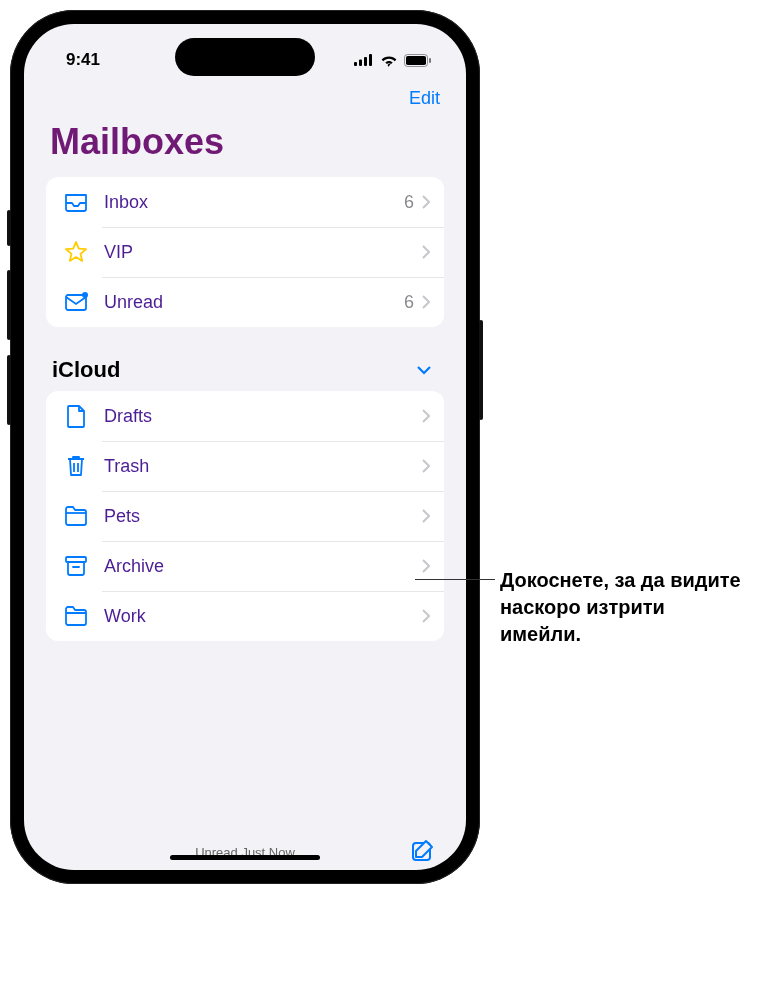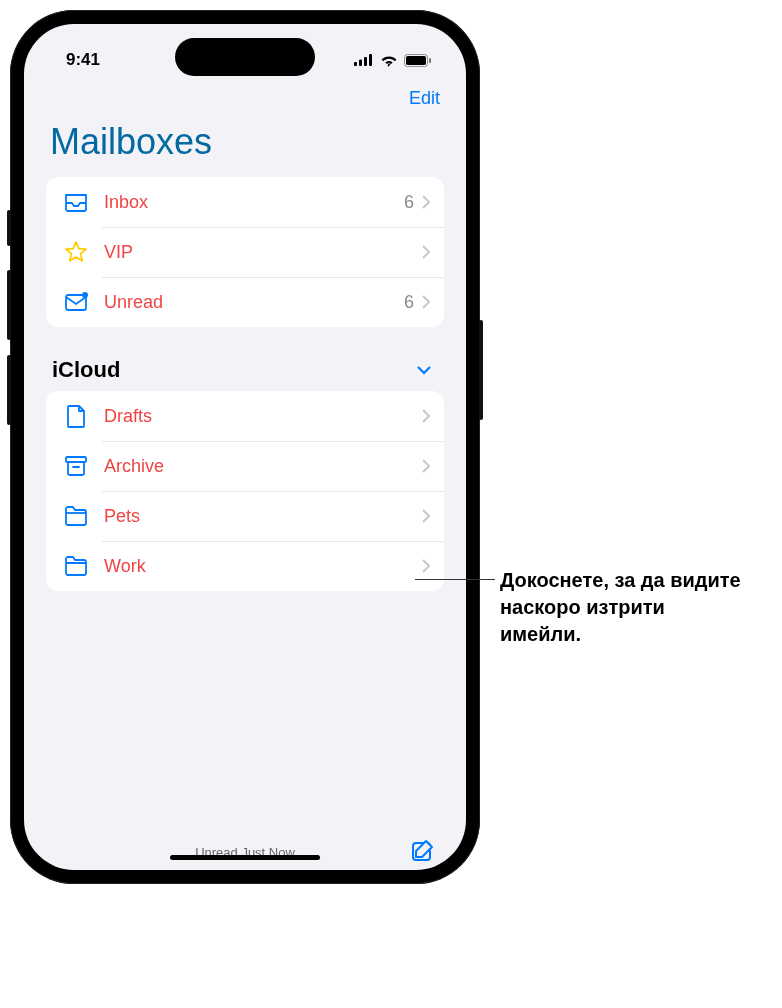--- a/index.html
+++ b/index.html
@@ -72,23 +72,23 @@
       padding: 10px 26px 6px;
     }
     .edit-btn {
       color: #007aff;
       font-size: 18px;
       background: none;
       border: none;
     }
     .page-title {
       font-size: 36px;
-      font-weight: 400;
+      font-weight: 700;
       padding: 6px 26px 14px;
-      color: #0369a1;
+      color: #701a75;
     }
     .list-group {
       margin: 0 22px 12px;
       background: #fff;
       border-radius: 12px;
       overflow: hidden;
     }
     .row {
       display: flex;
       align-items: center;
@@ -110,21 +110,21 @@
       height: 28px;
       display: flex;
       align-items: center;
       justify-content: center;
       margin-right: 14px;
       flex-shrink: 0;
     }
     .row-label {
       flex: 1;
       font-size: 18px;
-      color: #ef4444;
+      color: #4c1d95;
     }
     .row-count {
       font-size: 18px;
       color: #8a8a8e;
       margin-right: 8px;
     }
     .chevron { width: 8px; height: 14px; stroke: #c7c7cc; stroke-width: 2; fill: none; }
     .section-header {
       display: flex;
       align-items: center;
@@ -293,41 +293,55 @@
           </span>
           <span class="row-label">Drafts</span>
           <span>
             <svg class="chevron" viewBox="0 0 8 14">
               <polyline points="1,1 7,7 1,13"></polyline>
             </svg>
           </span>
         </div>
         <div class="row">
           <span class="row-icon">
+            <svg width="24" height="26" viewBox="0 0 24 26">
+              <path d="M4 6h16M9 6V4h6v2M6 6l1 16h10l1-16" stroke="#007aff" stroke-width="1.8" fill="none" stroke-linejoin="round"></path>
+              <path d="M10 10v9M14 10v9" stroke="#007aff" stroke-width="1.8"></path>
+            </svg>
+          </span>
+          <span class="row-label">Trash</span>
+          <span>
+            <svg class="chevron" viewBox="0 0 8 14">
+              <polyline points="1,1 7,7 1,13"></polyline>
+            </svg>
+          </span>
+        </div>
+        <div class="row">
+          <span class="row-icon">
+            <svg width="26" height="24" viewBox="0 0 26 24">
+              <path d="M3 5a2 2 0 0 1 2-2h5l2 3h9a2 2 0 0 1 2 2v11a2 2 0 0 1-2 2H5a2 2 0 0 1-2-2V5z" stroke="#007aff" stroke-width="1.8" fill="none" stroke-linejoin="round"></path>
+              <path d="M3 9h20" stroke="#007aff" stroke-width="1.8"></path>
+            </svg>
+          </span>
+          <span class="row-label">Pets</span>
+          <span>
+            <svg class="chevron" viewBox="0 0 8 14">
+              <polyline points="1,1 7,7 1,13"></polyline>
+            </svg>
+          </span>
+        </div>
+        <div class="row">
+          <span class="row-icon">
             <svg width="26" height="26" viewBox="0 0 26 26">
               <rect x="3" y="4" width="20" height="5" rx="1" stroke="#007aff" stroke-width="1.8" fill="none"></rect>
               <path d="M5 9v11a2 2 0 0 0 2 2h12a2 2 0 0 0 2-2V9" stroke="#007aff" stroke-width="1.8" fill="none"></path>
               <path d="M10 14h6" stroke="#007aff" stroke-width="1.8" stroke-linecap="round"></path>
             </svg>
           </span>
           <span class="row-label">Archive</span>
-          <span>
-            <svg class="chevron" viewBox="0 0 8 14">
-              <polyline points="1,1 7,7 1,13"></polyline>
-            </svg>
-          </span>
-        </div>
-        <div class="row">
-          <span class="row-icon">
-            <svg width="26" height="24" viewBox="0 0 26 24">
-              <path d="M3 5a2 2 0 0 1 2-2h5l2 3h9a2 2 0 0 1 2 2v11a2 2 0 0 1-2 2H5a2 2 0 0 1-2-2V5z" stroke="#007aff" stroke-width="1.8" fill="none" stroke-linejoin="round"></path>
-              <path d="M3 9h20" stroke="#007aff" stroke-width="1.8"></path>
-            </svg>
-          </span>
-          <span class="row-label">Pets</span>
           <span>
             <svg class="chevron" viewBox="0 0 8 14">
               <polyline points="1,1 7,7 1,13"></polyline>
             </svg>
           </span>
         </div>
         <div class="row">
           <span class="row-icon">
             <svg width="26" height="24" viewBox="0 0 26 24">
               <path d="M3 5a2 2 0 0 1 2-2h5l2 3h9a2 2 0 0 1 2 2v11a2 2 0 0 1-2 2H5a2 2 0 0 1-2-2V5z" stroke="#007aff" stroke-width="1.8" fill="none" stroke-linejoin="round"></path>

